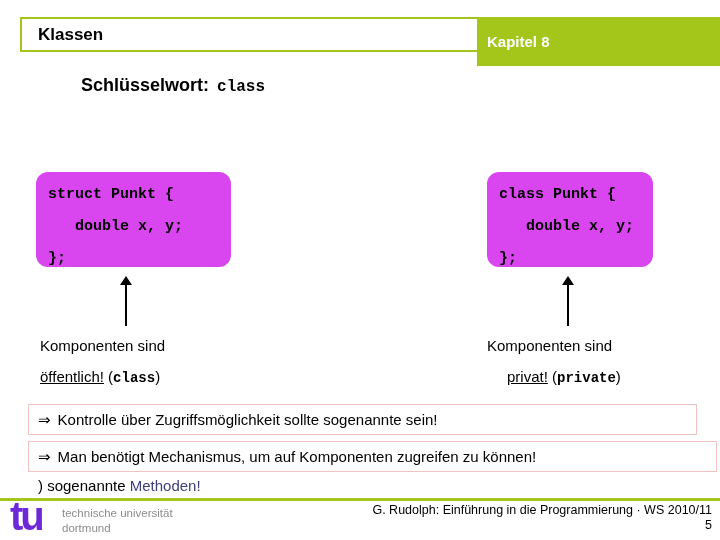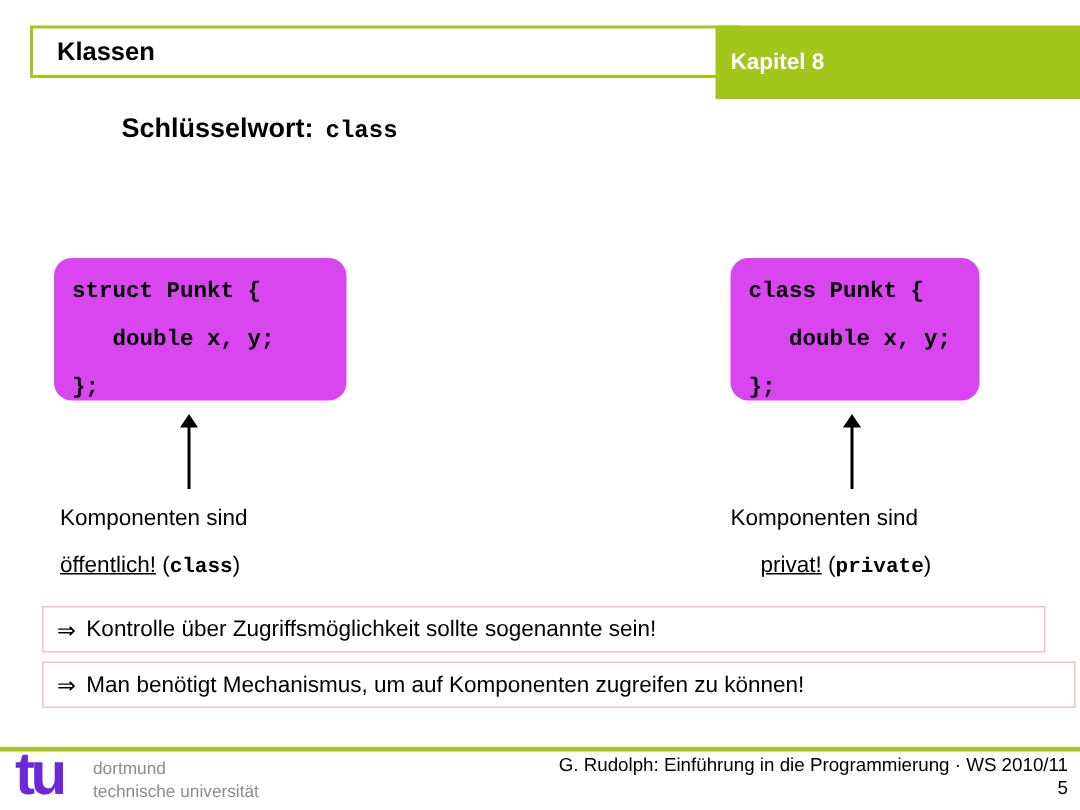--- a/index.html
+++ b/index.html
@@ -105,23 +105,24 @@
 
   <div class="comp-line comp-left-1">Komponenten sind</div>
   <div class="comp-line comp-left-2"><span class="u">öffentlich!</span><span> (</span><span class="mono-b">class</span><span>)</span></div>
 
   <div class="comp-line comp-right-1">Komponenten sind</div>
   <div class="comp-line comp-right-2"><span class="u">privat!</span><span> (</span><span class="mono-b">private</span><span>)</span></div>
 
   <div class="stmt stmt-1"><span class="imp">⇒</span><span>Kontrolle über Zugriffsmöglichkeit sollte sogenannte sein!</span></div>
   <div class="stmt stmt-2"><span class="imp">⇒</span><span>Man benötigt Mechanismus, um auf Komponenten zugreifen zu können!</span></div>
 
+  <div class="methods-line"><span>)</span><span> sogenannte </span><span class="methods-hl">Methoden!</span></div>
 
   <div class="footer-divider"></div>
   <div class="tu-logo">tu</div>
   <div class="uni-text">
+    <div>technische universität</div>
     <div>dortmund</div>
-    <div>technische universität</div>
   </div>
   <div class="footer-credit">G. Rudolph: Einführung in die Programmierung · WS 2010/11</div>
   <div class="footer-page">5</div>
 
 </div>
 
 </body></html>

